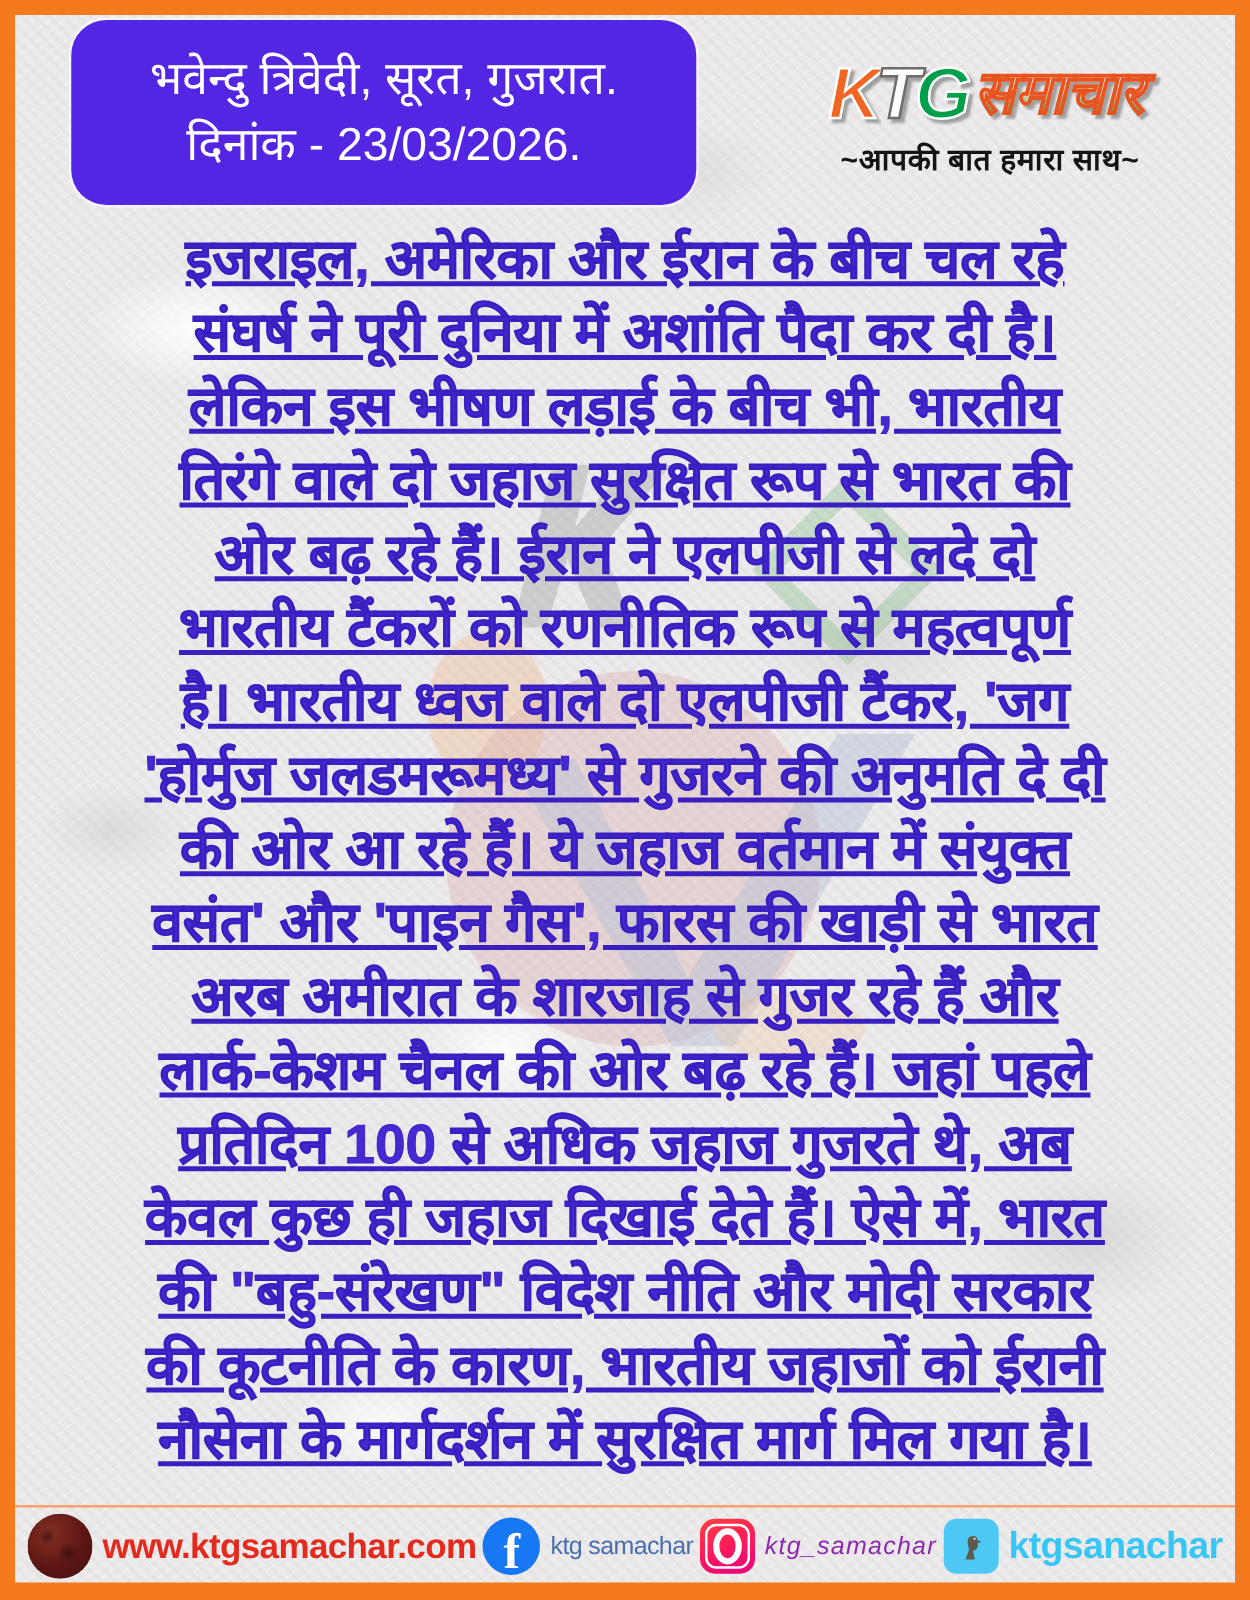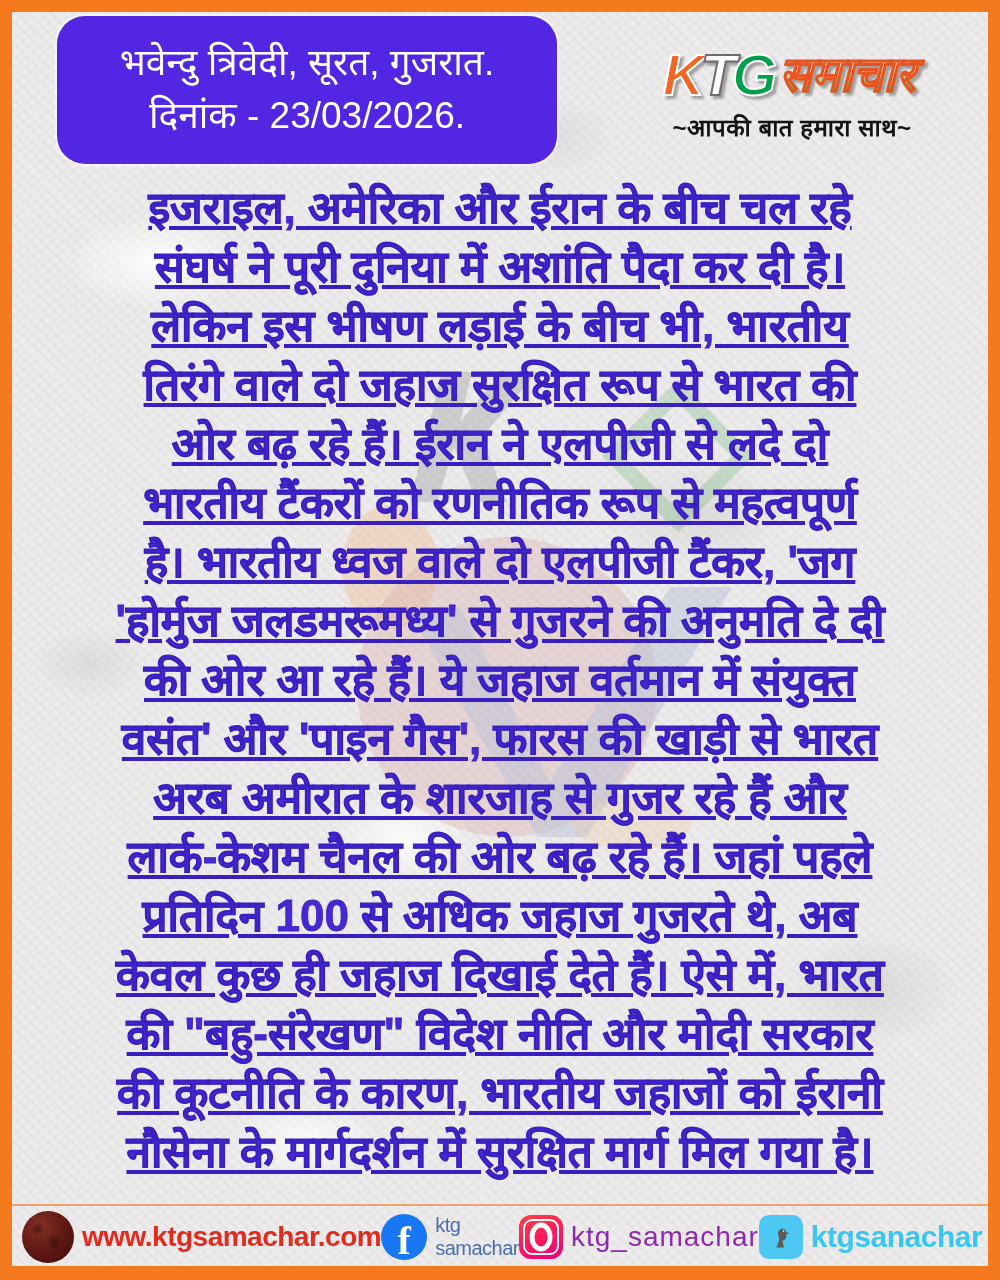--- a/index.html
+++ b/index.html
@@ -78,21 +78,21 @@
              display:flex; align-items:flex-end; justify-content:center; overflow:hidden; flex:0 0 auto; }
   .fb-icon::after { content:"f"; font-size:40px; font-weight:bold; line-height:.95;
                     font-family:"Liberation Serif", serif; }
   .fb-handle { color:#4a6fae; font-size:20px; letter-spacing:-.5px; }
 
   .ig-icon { width:44px; height:44px; border-radius:12px; position:relative; flex:0 0 auto;
              background:linear-gradient(160deg,#ff4040 0%,#ff1e56 45%,#e6007e 100%); }
   .ig-icon::before { content:""; position:absolute; inset:4px; border:2px solid #fff; border-radius:9px; }
   .ig-icon::after  { content:""; position:absolute; left:50%; top:50%; width:13px; height:19px;
                      transform:translate(-50%,-50%); border:5px solid #fff; border-radius:50%; }
-  .ig-handle { color:#8e2ab0; font-size:28px; letter-spacing:1px; }
+  .ig-handle { color:#8e2ab0; font-size:20px; font-style:italic; letter-spacing:1px; }
 
   .tg-icon { width:44px; height:44px; border-radius:10px; background:#4ec9f5;
              display:flex; align-items:center; justify-content:center; flex:0 0 auto; }
   .tg-handle { color:#38c6f4; font-size:30px; font-weight:bold; letter-spacing:-.5px; }
 </style>
 </head>
 <body>
 
 <div class="page">
 

